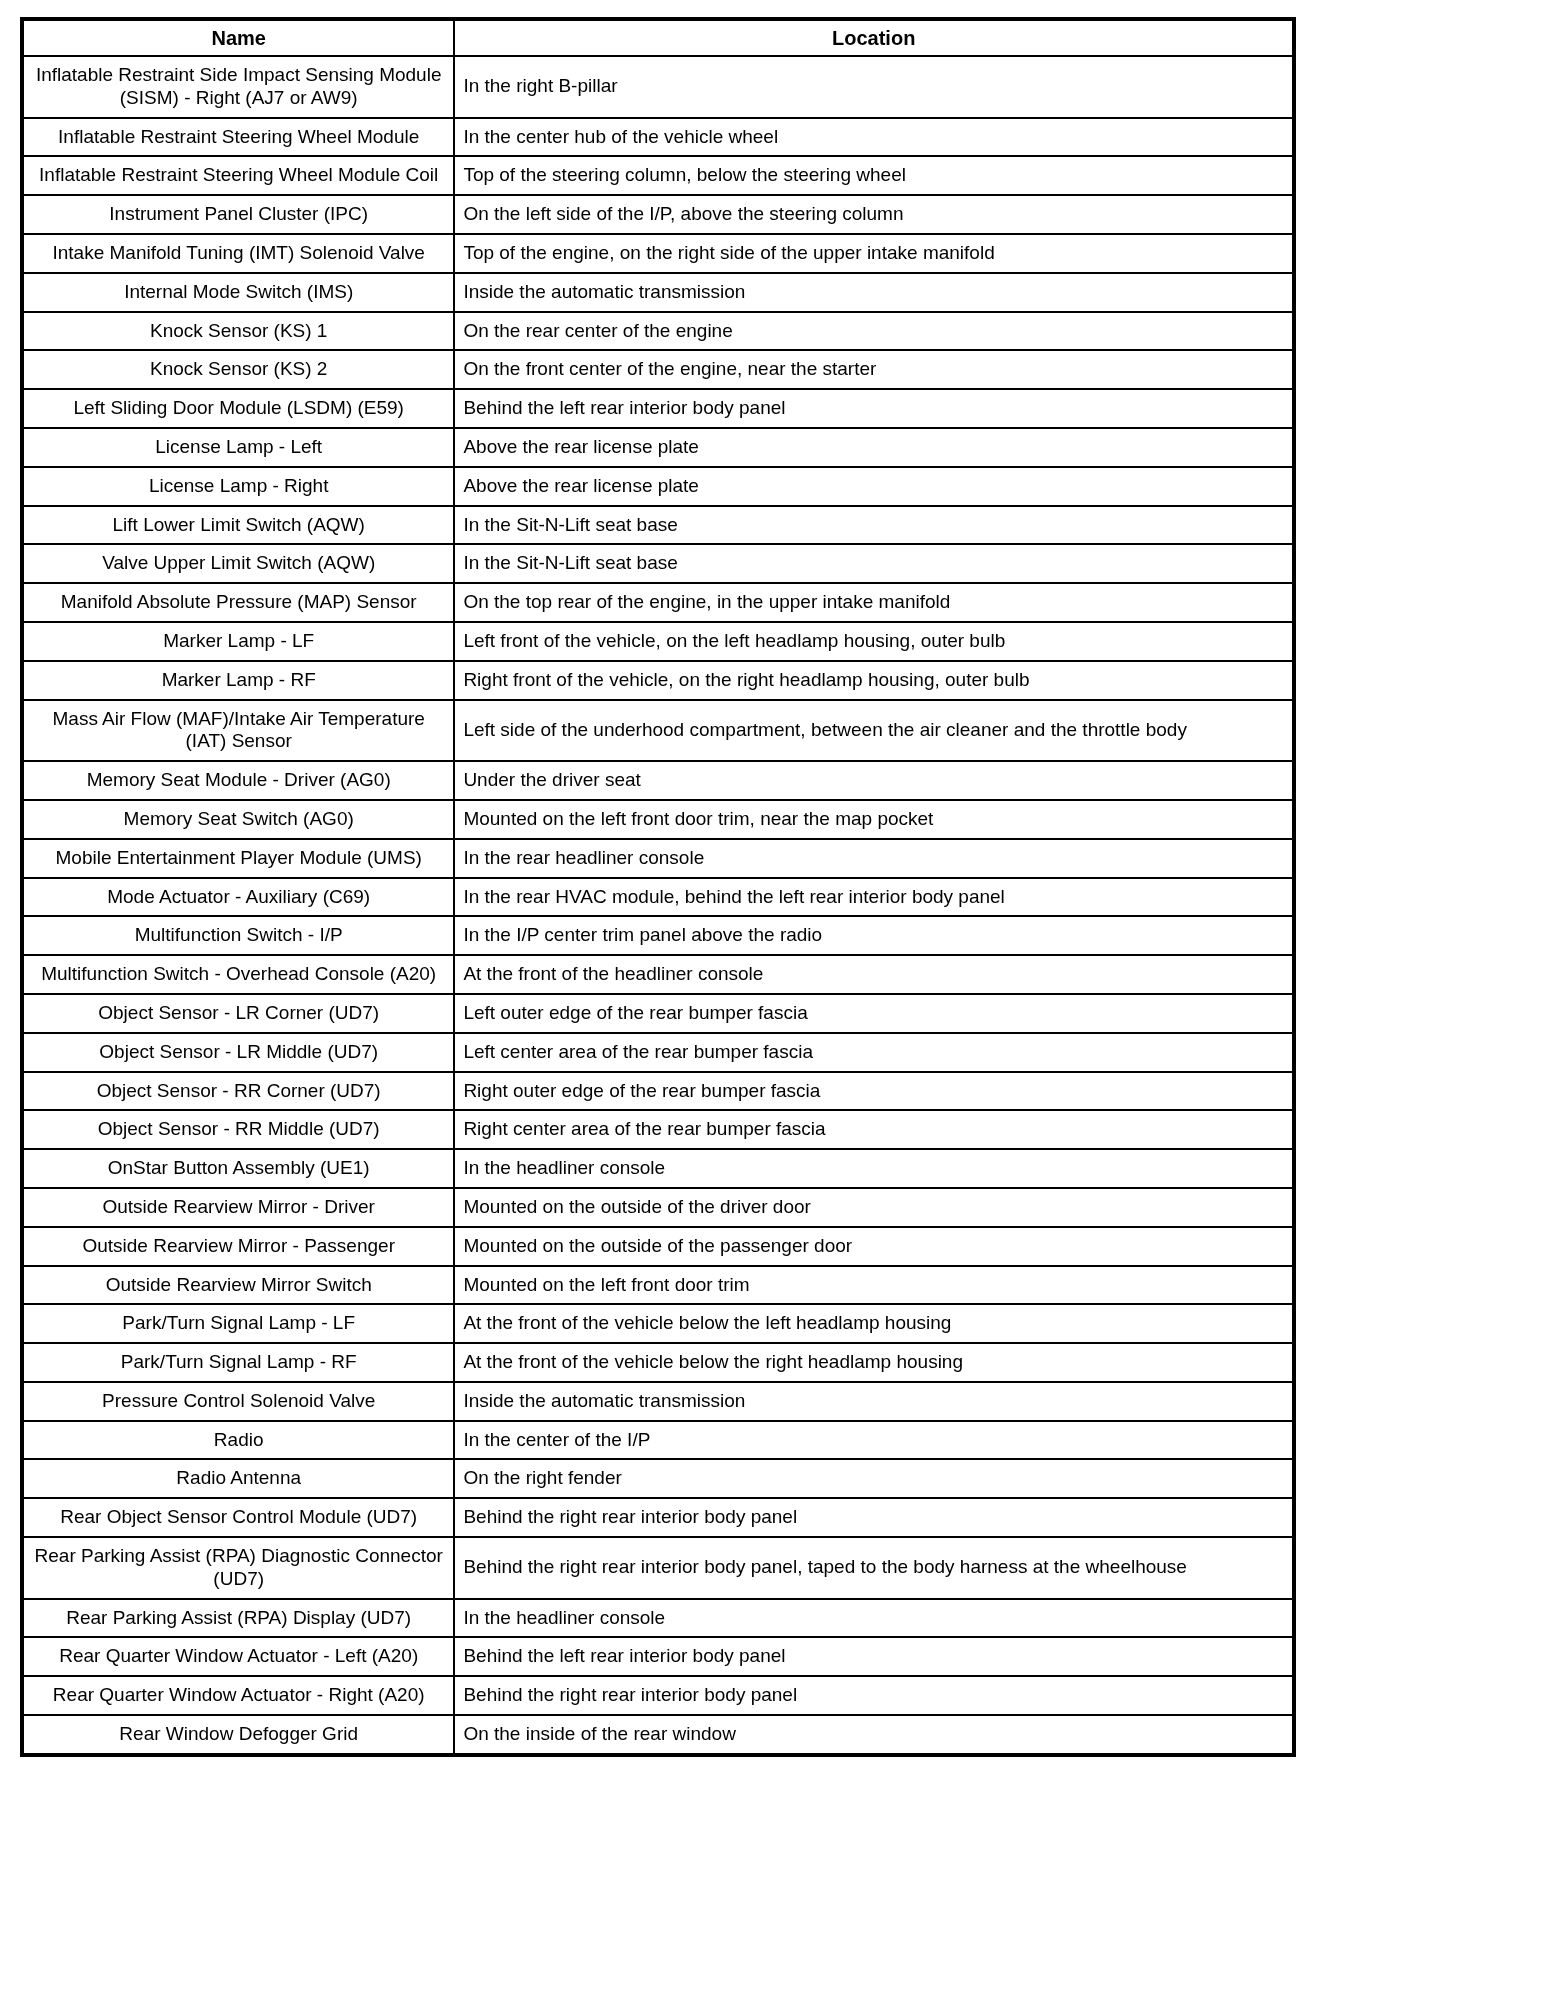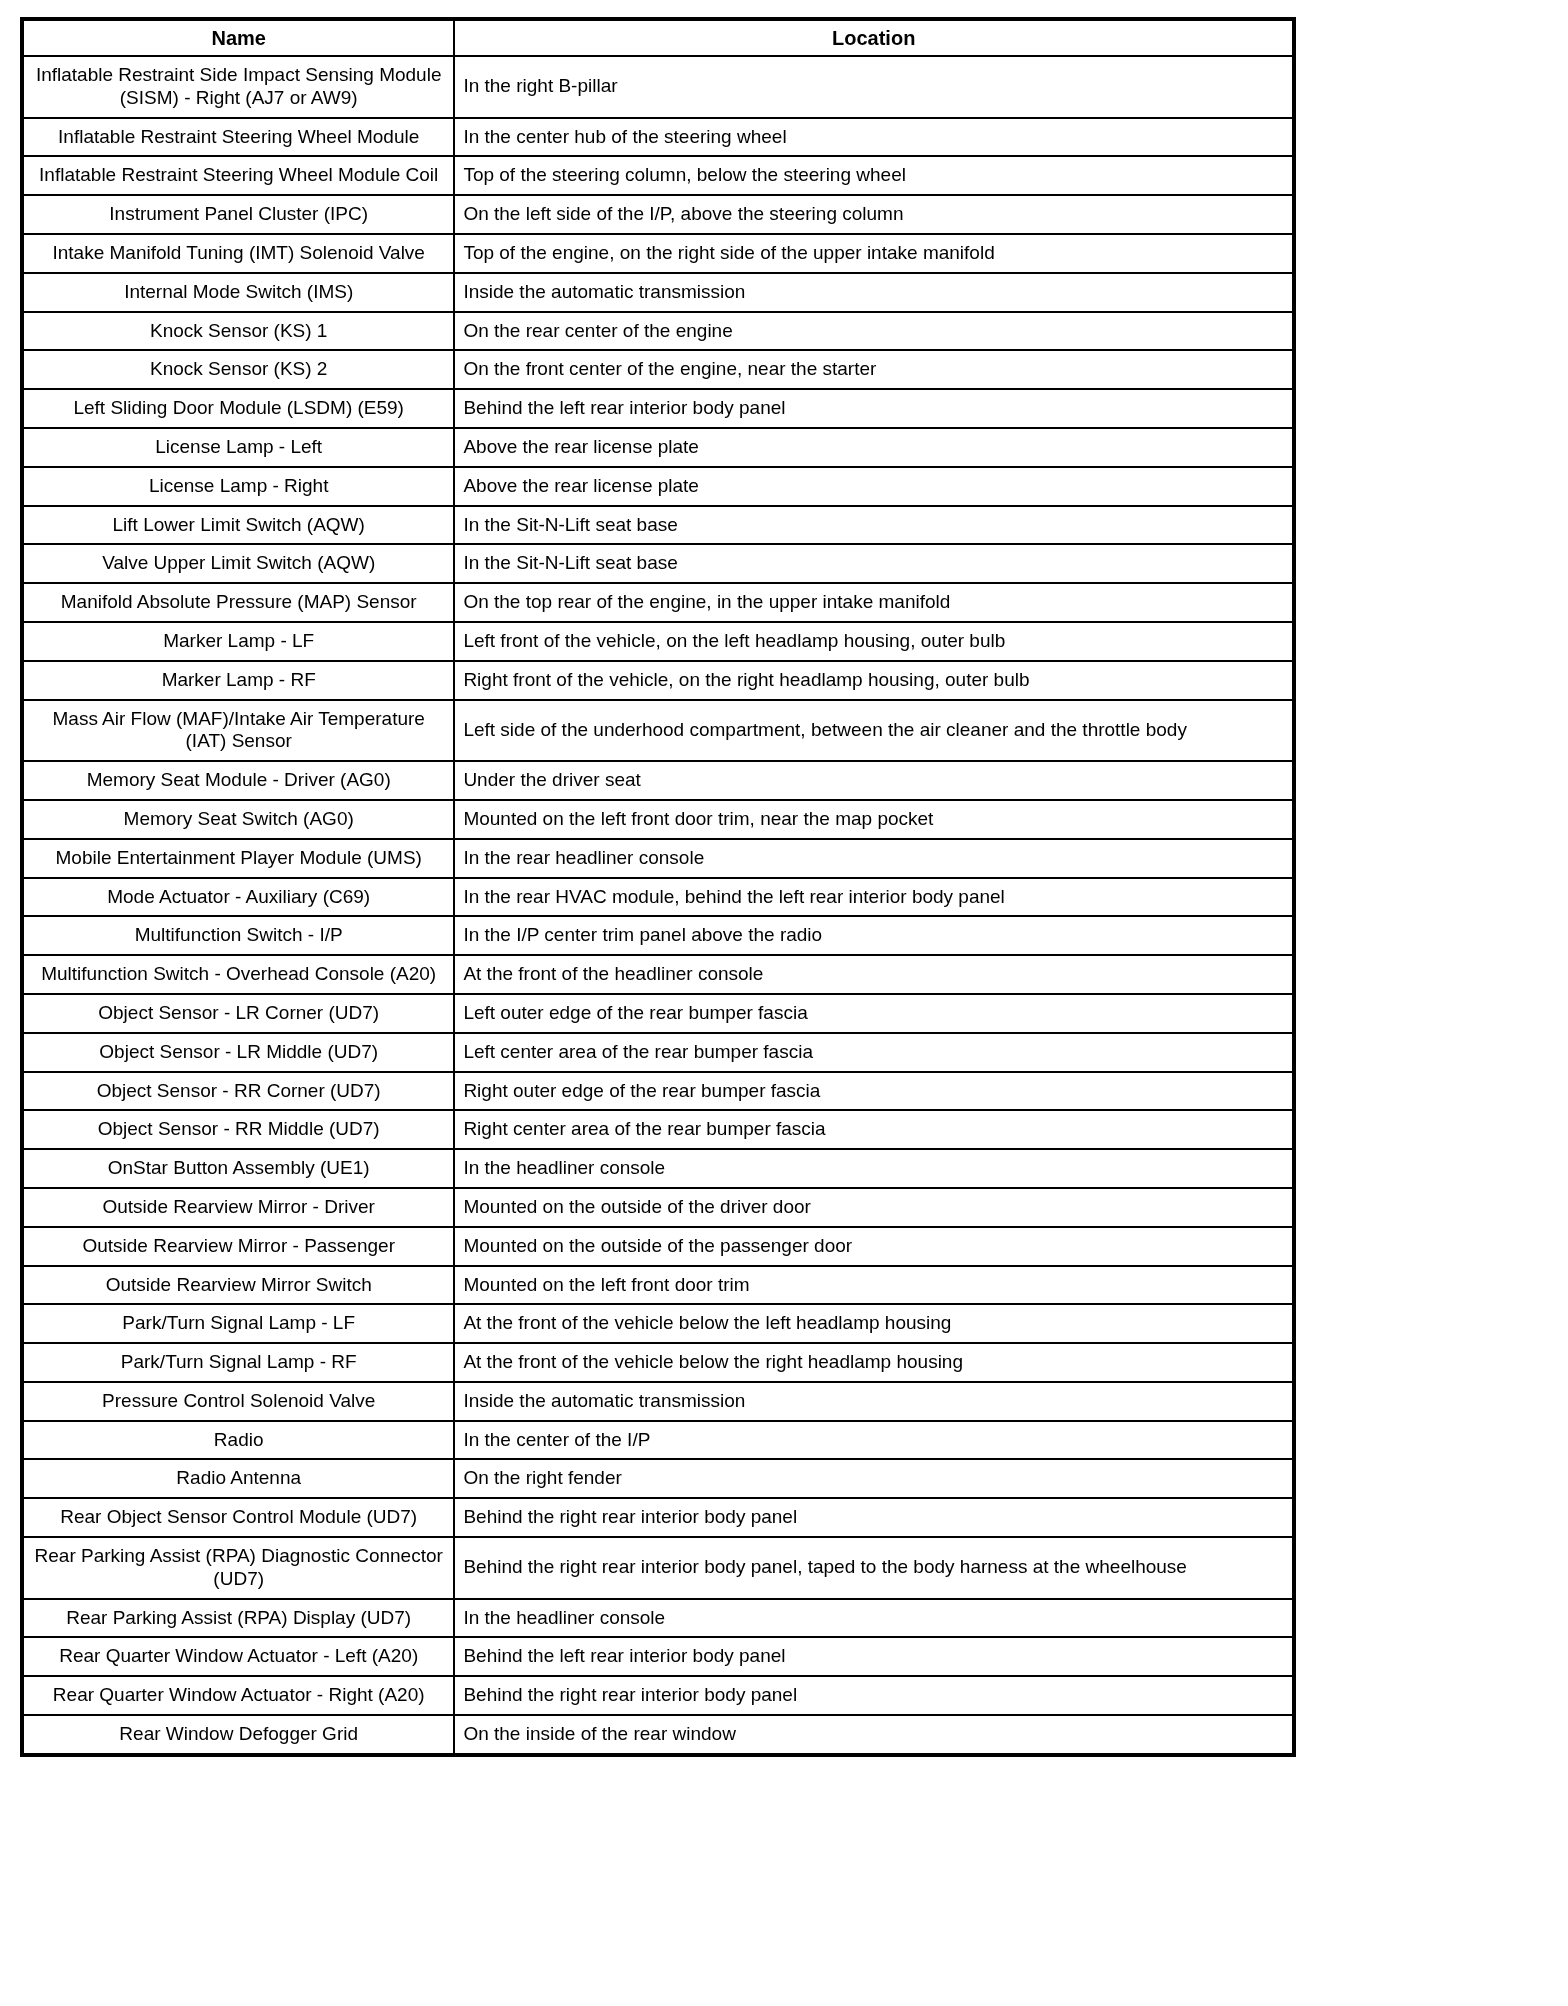--- a/index.html
+++ b/index.html
@@ -59,21 +59,21 @@
         <th class="col-location">Location</th>
       </tr>
     </thead>
     <tbody>
         <tr>
           <td class="col-name">Inflatable Restraint Side Impact Sensing Module (SISM) - Right (AJ7 or AW9)</td>
           <td class="col-location">In the right B-pillar</td>
         </tr>
         <tr>
           <td class="col-name">Inflatable Restraint Steering Wheel Module</td>
-          <td class="col-location">In the center hub of the steering wheel</td>
+          <td class="col-location">In the center hub of the vehicle wheel</td>
         </tr>
         <tr>
           <td class="col-name">Inflatable Restraint Steering Wheel Module Coil</td>
           <td class="col-location">Top of the steering column, below the steering wheel</td>
         </tr>
         <tr>
           <td class="col-name">Instrument Panel Cluster (IPC)</td>
           <td class="col-location">On the left side of the I/P, above the steering column</td>
         </tr>
         <tr>

